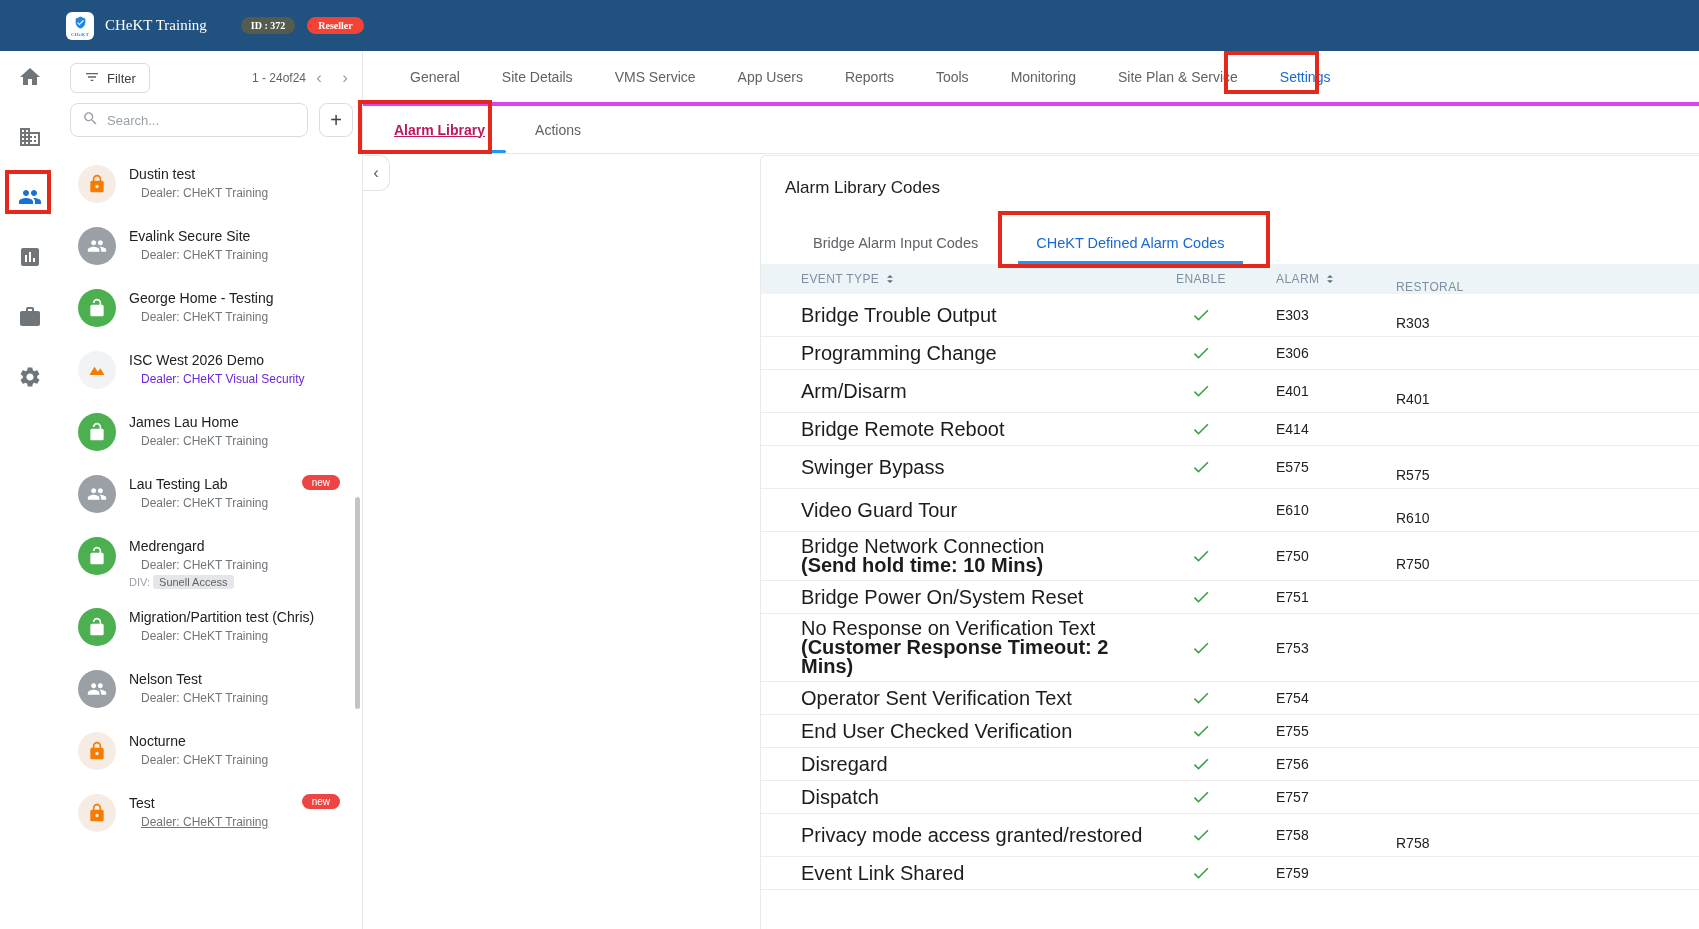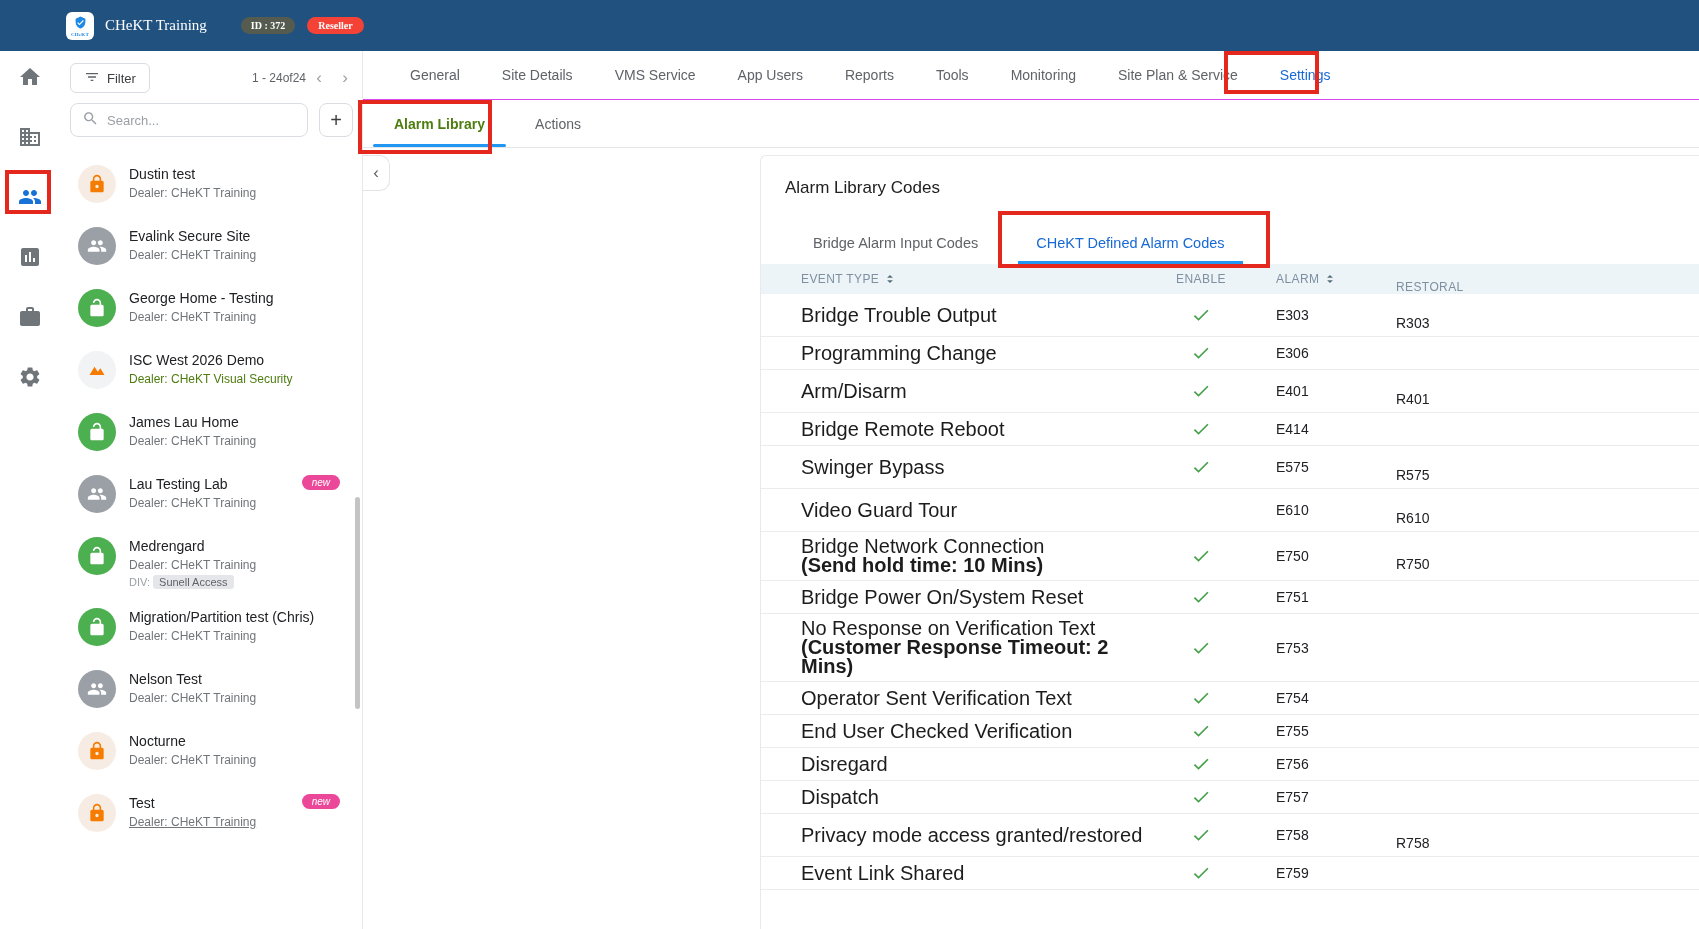--- a/index.html
+++ b/index.html
@@ -39,46 +39,46 @@
     font-family:inherit; color:#0f766e; background:transparent; }
   .search-box input::placeholder { color:#9aa0a6; }
   .add-btn { width:34px; height:34px; border:1px solid #d9dce1; border-radius:8px; background:#fff;
     font-size:20px; color:#3c4043; cursor:pointer; line-height:1; font-family:inherit; }
   .site-list { margin-top:18px; }
   .site-item { position:relative; display:flex; gap:13px; padding:10px 16px 10px 18px;
     min-height:62px; align-items:flex-start; cursor:pointer; }
   .avatar { width:38px; height:38px; border-radius:50%; flex:0 0 38px;
     display:flex; align-items:center; justify-content:center; }
   .site-name { font-size:14px; color:#202124; line-height:18px; }
-  .site-dealer { font-size:12px; color:#70757a; margin-top:3px; }
-  .site-dealer.link { color:#4d7c0f; }
+  .site-dealer { font-size:12px; color:#70757a; margin-top:3px;margin-left:12px; }
+  .site-dealer.link { color:#6d28d9; }
   .site-dealer.u { text-decoration:underline; }
   .site-div { font-size:11px; color:#9aa0a6; margin-top:4px; }
   .site-div .chip { background:#e4e6e9; color:#5f6368; padding:1px 6px; border-radius:3px; }
-  .new-badge { position:absolute; right:22px; top:10px; background:#ec4899; color:#fff;
-    font-size:10px; padding:2px 10px; border-radius:10px;font-style:italic; }
+  .new-badge { position:absolute; right:22px; top:10px; background:#ef4444; color:#fff;
+    font-size:10px; padding:2px 10px; border-radius:10px; }
   .scroll-thumb { position:absolute; right:2px; top:446px; width:5px; height:212px;
     background:#c4c4c4; border-radius:3px; cursor:grab; }
 
   .collapse-tab { position:absolute; left:363px; top:155px; width:27px; height:36px;
     background:#fff; border:1px solid #e3e3e3; border-left:none; border-radius:0 10px 10px 0;
     display:flex; align-items:center; justify-content:center; color:#5f6368; font-size:17px;
     cursor:pointer; z-index:4; user-select:none; }
 
   
   .main { position:absolute; left:363px; top:51px; right:0; bottom:0; background:#fff; }
-  .main-tabs { height:49px; border-bottom:1px solid #d946ef; display:flex; align-items:flex-end;
+  .main-tabs { height:55px; border-bottom:4px solid #d946ef; display:flex; align-items:flex-end;
     padding-left:26px; }
   .main-tab { padding:0 21px; font-size:14px; color:#5f6368; height:100%;
     display:flex; align-items:center; cursor:pointer; white-space:nowrap; }
   .main-tab.active { color:#1769d4; font-weight:500; }
   .sub-tabs { height:48px; border-bottom:1px solid #e6e6e6; display:flex; padding-left:6px; }
   .sub-tab { position:relative; padding:0 25px; font-size:14px; color:#5f6368;
     display:flex; align-items:center; cursor:pointer; }
-  .sub-tab.active { color:#4d7c0f; font-weight:700; }
+  .sub-tab.active { color:#be185d; font-weight:700;text-decoration:underline; }
   .sub-tab.active::after { content:""; position:absolute; left:4px; right:4px; bottom:0;
     height:3px; background:#2196f3; border-radius:2px; }
 
   
   .card { position:absolute; left:397px; top:104px; right:0; bottom:0; background:#fff;
     border-top:1px solid #e9e9e9; border-left:1px solid #e9e9e9; border-radius:6px 0 0 0; }
   .card-title { padding:22px 24px 0 24px; font-size:17px; font-weight:500; color:#212121; }
   .card-tabs { display:flex; align-items:flex-end; padding-left:34px; gap:22px;
     height:58px; margin-top:8px; }
   .card-tab { position:relative; padding:0 18px 13px 18px; font-size:14.5px; color:#5f6368;

